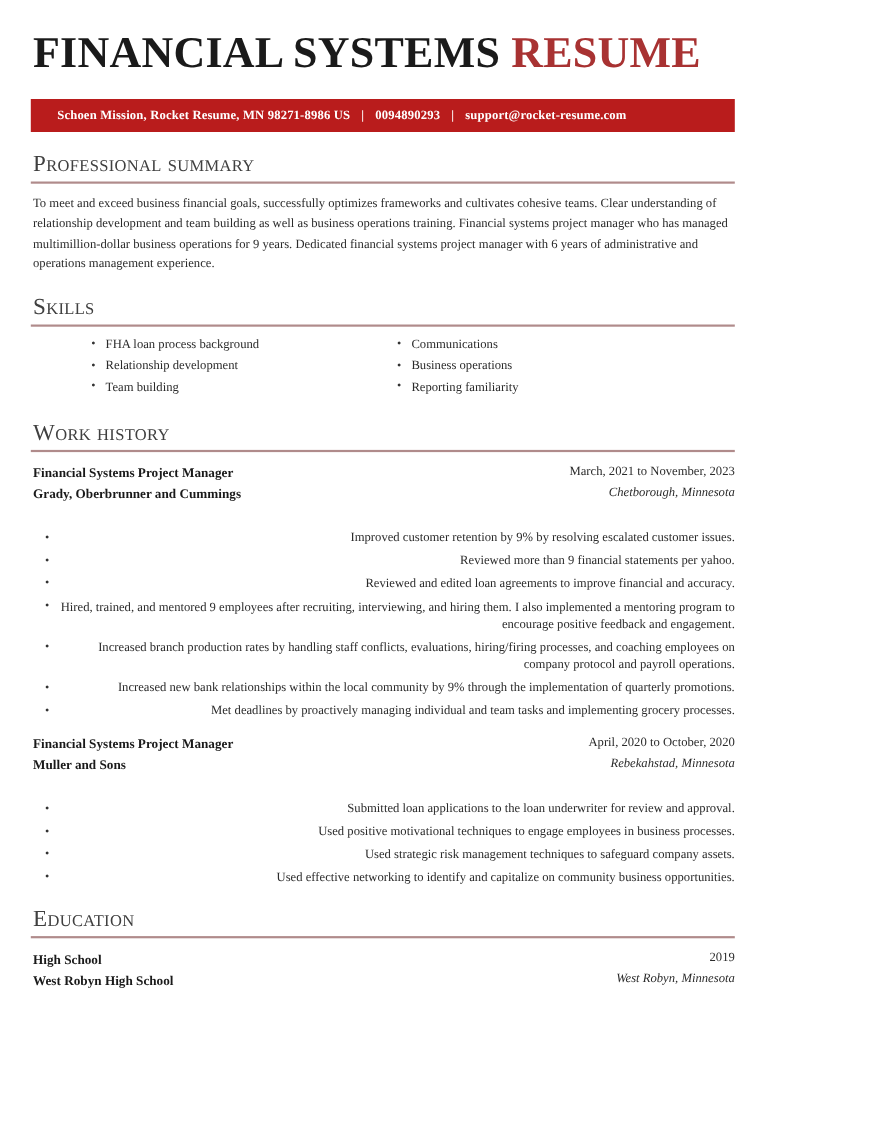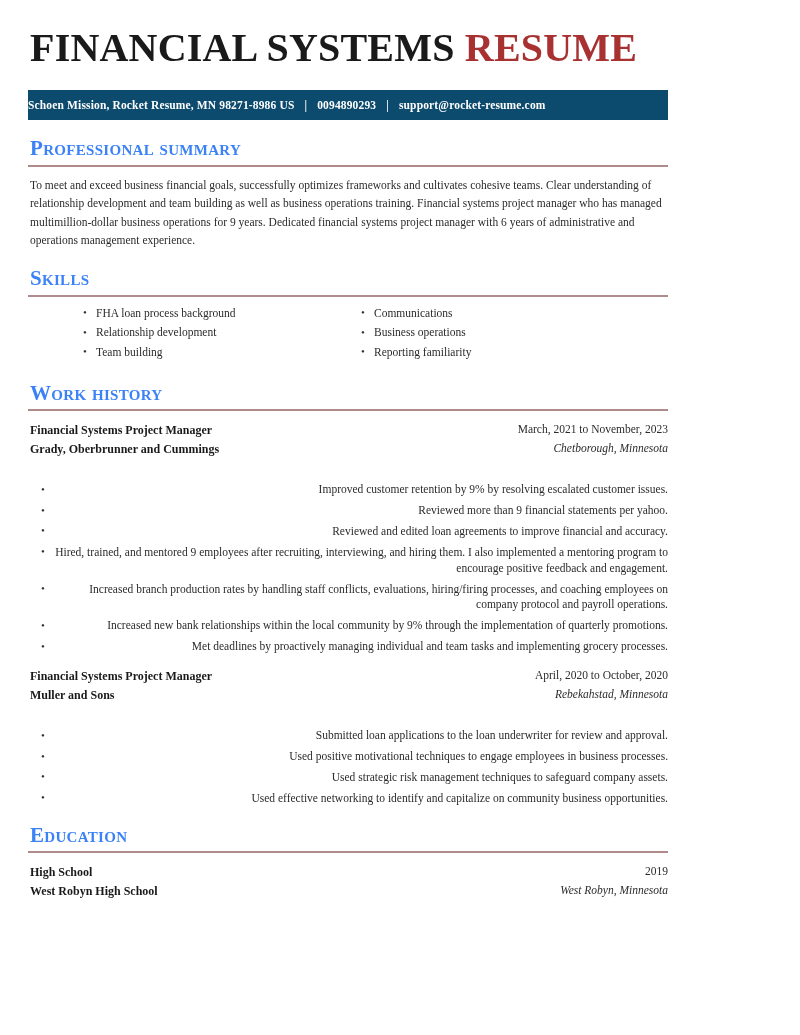--- a/index.html
+++ b/index.html
@@ -31,52 +31,52 @@
     color: #1a1a1a;
     padding-top: 28px;
     padding-left: 2px;
     white-space: nowrap;
   }
   .resume-title .accent {
     color: #a83232;
   }
 
   .contact-bar {
-    background: #0c4a6e;
+    background: #b91c1c;
     color: #ffffff;
     margin-top: 22px;
     height: 30px;
     display: flex;
     align-items: center;
-    padding-left: 0;
+    padding-left: 24px;
     box-sizing: border-box;
   }
   .contact-bar .line {
     font-size: 11.5px;
     font-weight: 700;
     letter-spacing: 0.15px;
     white-space: nowrap;
   }
   .contact-sep {
     display: inline-block;
     padding: 0 7px;
     font-weight: 700;
   }
 
   
   .section {
     margin-top: 17px;
   }
   .section-heading {
     font-size: 21px;
-    font-weight: 700;
+    font-weight: 400;
     font-variant: small-caps;
     text-transform: lowercase;
     letter-spacing: 0.3px;
-    color: #3b82f6;
+    color: #404040;
     line-height: 1.12;
     padding-left: 2px;
   }
   .section-heading::first-letter {
     text-transform: uppercase;
   }
   .section-rule {
     border-top: 2px solid #b08b8b;
     margin-top: 4px;
   }

